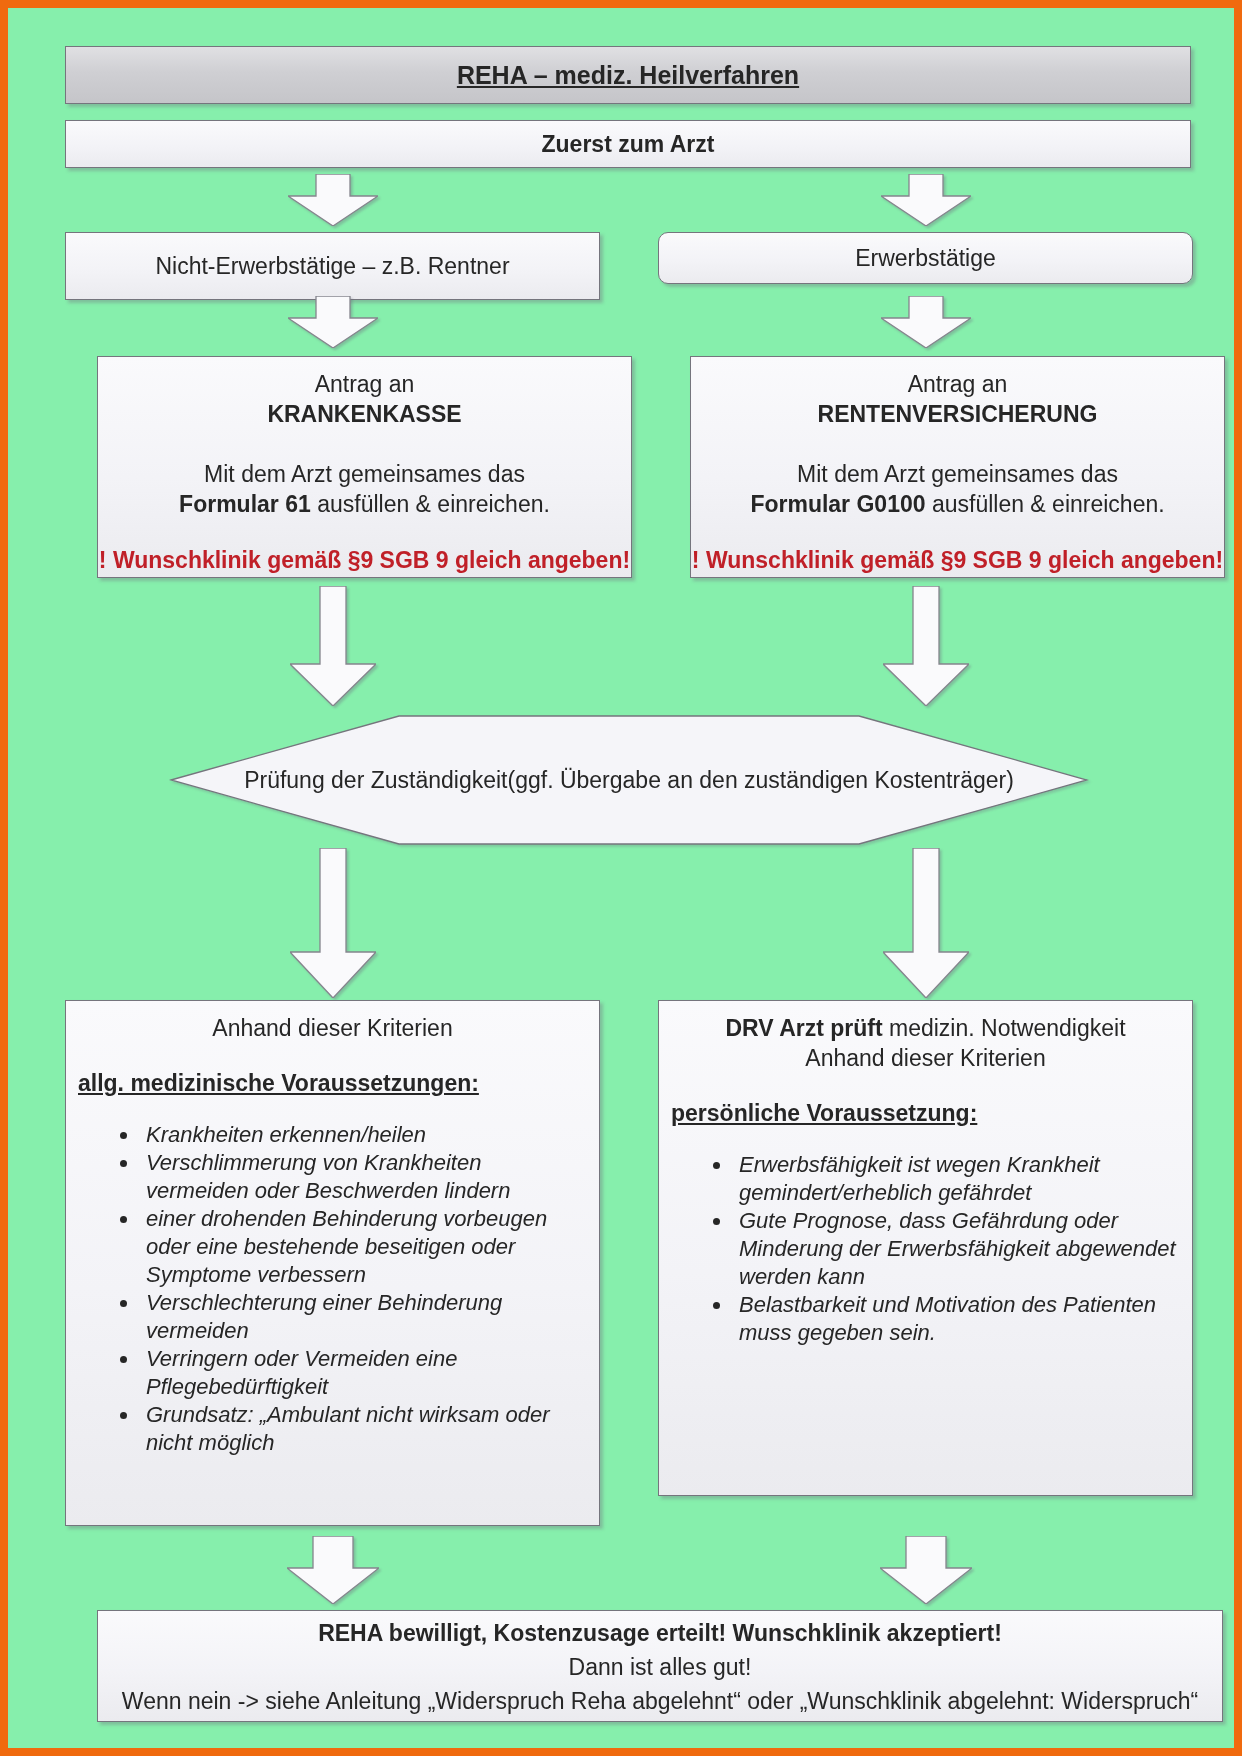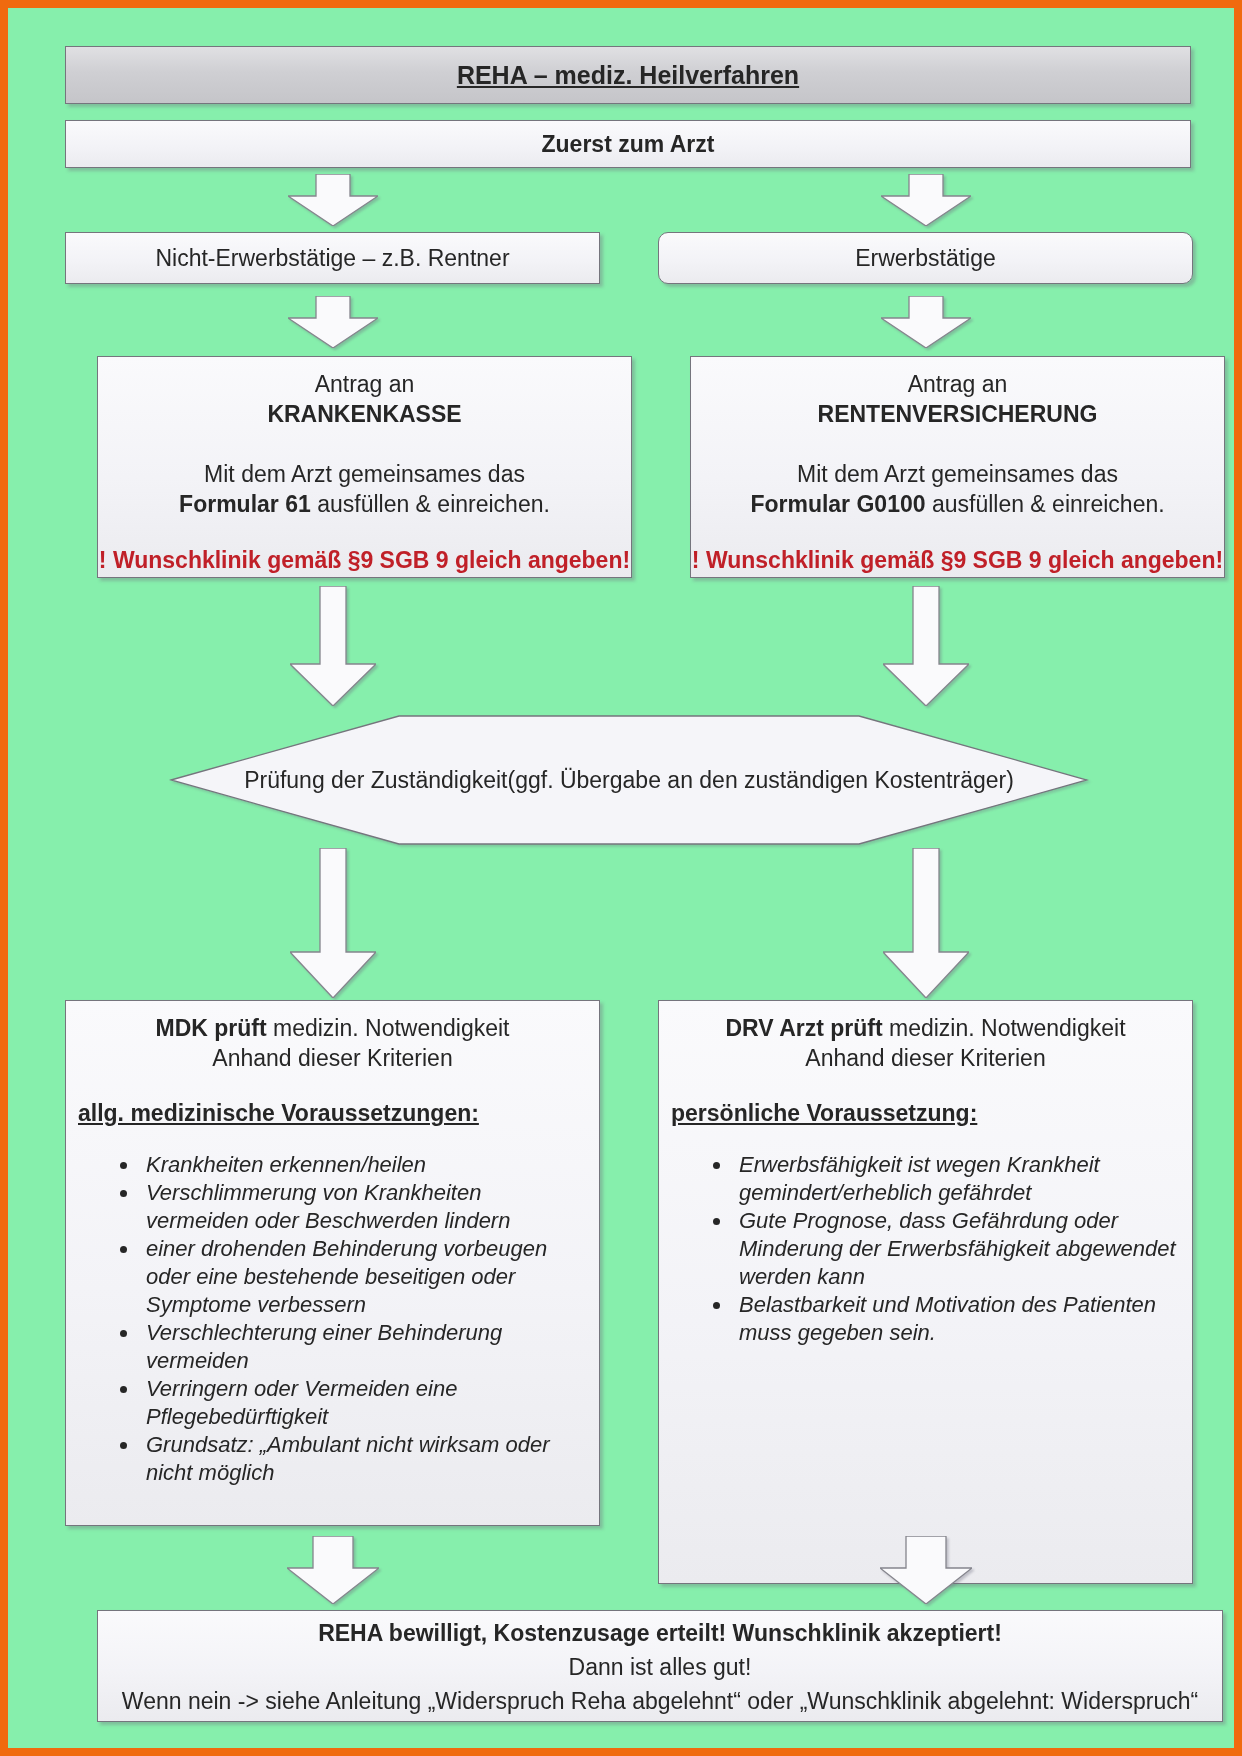--- a/index.html
+++ b/index.html
@@ -58,21 +58,21 @@
     <span class="b t23">Zuerst zum Arzt</span>
   </div>
 
   <svg class="arrow" style="left:280px;top:166px;" width="90" height="52" viewBox="0 0 90 52">
     <polygon points="28,0 62,0 62,22 90,22 45,52 0,22 28,22"></polygon>
   </svg>
   <svg class="arrow" style="left:873px;top:166px;" width="90" height="52" viewBox="0 0 90 52">
     <polygon points="28,0 62,0 62,22 90,22 45,52 0,22 28,22"></polygon>
   </svg>
 
-  <div class="box center" style="left:57px;top:224px;width:535px;height:52px;">
+  <div class="box center" style="left:57px;top:224px;width:535px;height:68px;">
     <span class="t23">Nicht-Erwerbstätige – z.B. Rentner</span>
   </div>
   <div class="box center" style="left:650px;top:224px;width:535px;height:52px;border-radius:10px;">
     <span class="t23">Erwerbstätige</span>
   </div>
 
   <svg class="arrow" style="left:280px;top:288px;" width="90" height="52" viewBox="0 0 90 52">
     <polygon points="28,0 62,0 62,22 90,22 45,52 0,22 28,22"></polygon>
   </svg>
   <svg class="arrow" style="left:873px;top:288px;" width="90" height="52" viewBox="0 0 90 52">
@@ -116,35 +116,34 @@
 
   <svg class="arrow" style="left:282px;top:840px;" width="86" height="150" viewBox="0 0 86 150">
     <polygon points="30,0 56,0 56,104 86,104 43,150 0,104 30,104"></polygon>
   </svg>
   <svg class="arrow" style="left:875px;top:840px;" width="86" height="150" viewBox="0 0 86 150">
     <polygon points="30,0 56,0 56,104 86,104 43,150 0,104 30,104"></polygon>
   </svg>
 
   <div class="box t23" style="left:57px;top:992px;width:535px;height:526px;">
     <div class="crit-head">
-      <div><span class="b">MDK prüft</span><span> medizin. Notwendigkeit</span></div>
       <div>Anhand dieser Kriterien</div>
     </div>
     <div class="crit-sub">allg. medizinische Voraussetzungen:</div>
     <ul class="crit-list t22">
       <li><span>Krankheiten erkennen/heilen</span></li>
       <li><span>Verschlimmerung von Krankheiten vermeiden oder Beschwerden lindern</span></li>
       <li><span>einer drohenden Behinderung vorbeugen oder eine bestehende beseitigen oder Symptome verbessern</span></li>
       <li><span>Verschlechterung einer Behinderung vermeiden</span></li>
       <li><span>Verringern oder Vermeiden eine Pflegebedürftigkeit</span></li>
       <li><span>Grundsatz: „Ambulant nicht wirksam oder nicht möglich</span></li>
     </ul>
   </div>
 
-  <div class="box t23" style="left:650px;top:992px;width:535px;height:584px;">
+  <div class="box t23" style="left:650px;top:992px;width:535px;height:496px;">
     <div class="crit-head">
       <div><span class="b">DRV Arzt prüft</span><span> medizin. Notwendigkeit</span></div>
       <div>Anhand dieser Kriterien</div>
     </div>
     <div class="crit-sub">persönliche Voraussetzung:</div>
     <ul class="crit-list t22">
       <li><span>Erwerbsfähigkeit ist wegen Krankheit gemindert/erheblich gefährdet</span></li>
       <li><span>Gute Prognose, dass Gefährdung oder Minderung der Erwerbsfähigkeit abgewendet werden kann</span></li>
       <li><span>Belastbarkeit und Motivation des Patienten muss gegeben sein.</span></li>
     </ul>

